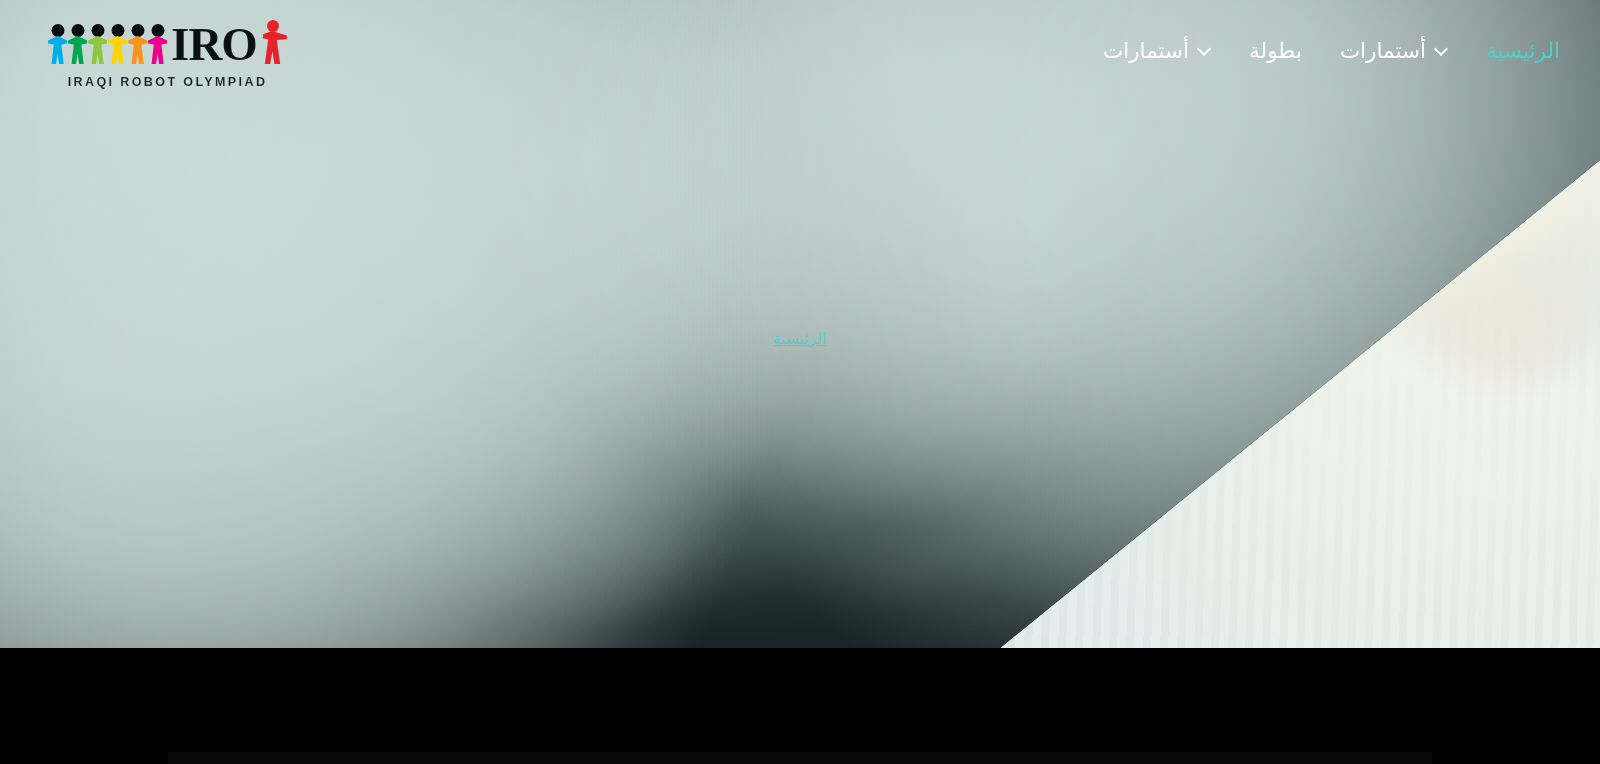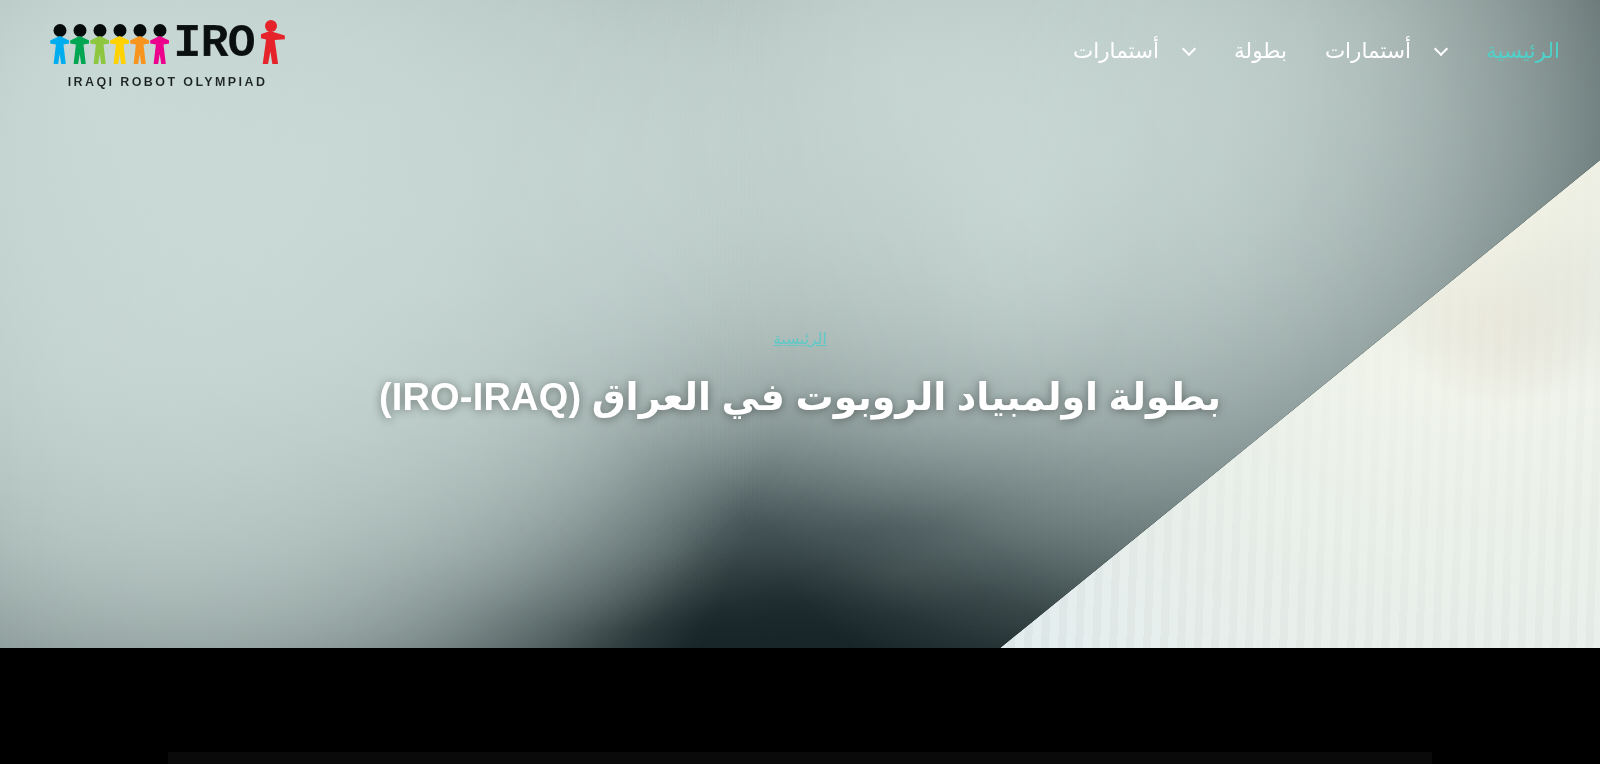--- a/index.html
+++ b/index.html
@@ -156,21 +156,21 @@
   }
   .person .body {
     position: absolute;
     top: 12px;
     left: 0;
     width: 19px;
     height: 28px;
     clip-path: polygon(50% 0%, 100% 16%, 100% 27%, 70% 30%, 82% 100%, 58% 100%, 50% 64%, 42% 100%, 18% 100%, 30% 30%, 0% 27%, 0% 16%);
   }
   .iro-word {
-    font-family: Liberation Mono, monospace;
+    font-family: Liberation Serif, serif;
     font-weight: 700;
     font-size: 47px;
     line-height: 42px;
     letter-spacing: -1px;
     color: #0a0f0f;
     -webkit-text-stroke: 1.2px rgba(255,255,255,0.10);
     margin: 0 6px 0 4px;
   }
   .person-red {
     position: relative;
@@ -211,21 +211,21 @@
   .main-nav {
     order: 1;
     display: flex;
     align-items: center;
     gap: 34px;
     direction: rtl;
   }
   .nav-item {
     display: flex;
     align-items: center;
-    gap: 24px;
+    gap: 9px;
     font-size: 21.5px;
     font-weight: 400;
     color: #ffffff;
     text-decoration: none;
     white-space: nowrap;
     padding: 6px 2px;
     cursor: pointer;
   }
   .nav-item.active { color: #4fd1c9; }
   .chev {
@@ -366,20 +366,19 @@
       </span>
       <span class="brand-sub">IRAQI ROBOT OLYMPIAD</span>
     </a>
 
   </header>
 
   <div class="hero-content">
     <div>
       <a class="breadcrumb" href="#">الرئيسية</a>
     </div>
-    <h1 class="hero-title">بطولة اولمبياد الروبوت في العراق (IRO-IRAQ)</h1>
   </div>
 
   <section class="below">
     <div class="below-strip"></div>
   </section>
 
 </div>
 
 </body></html>

